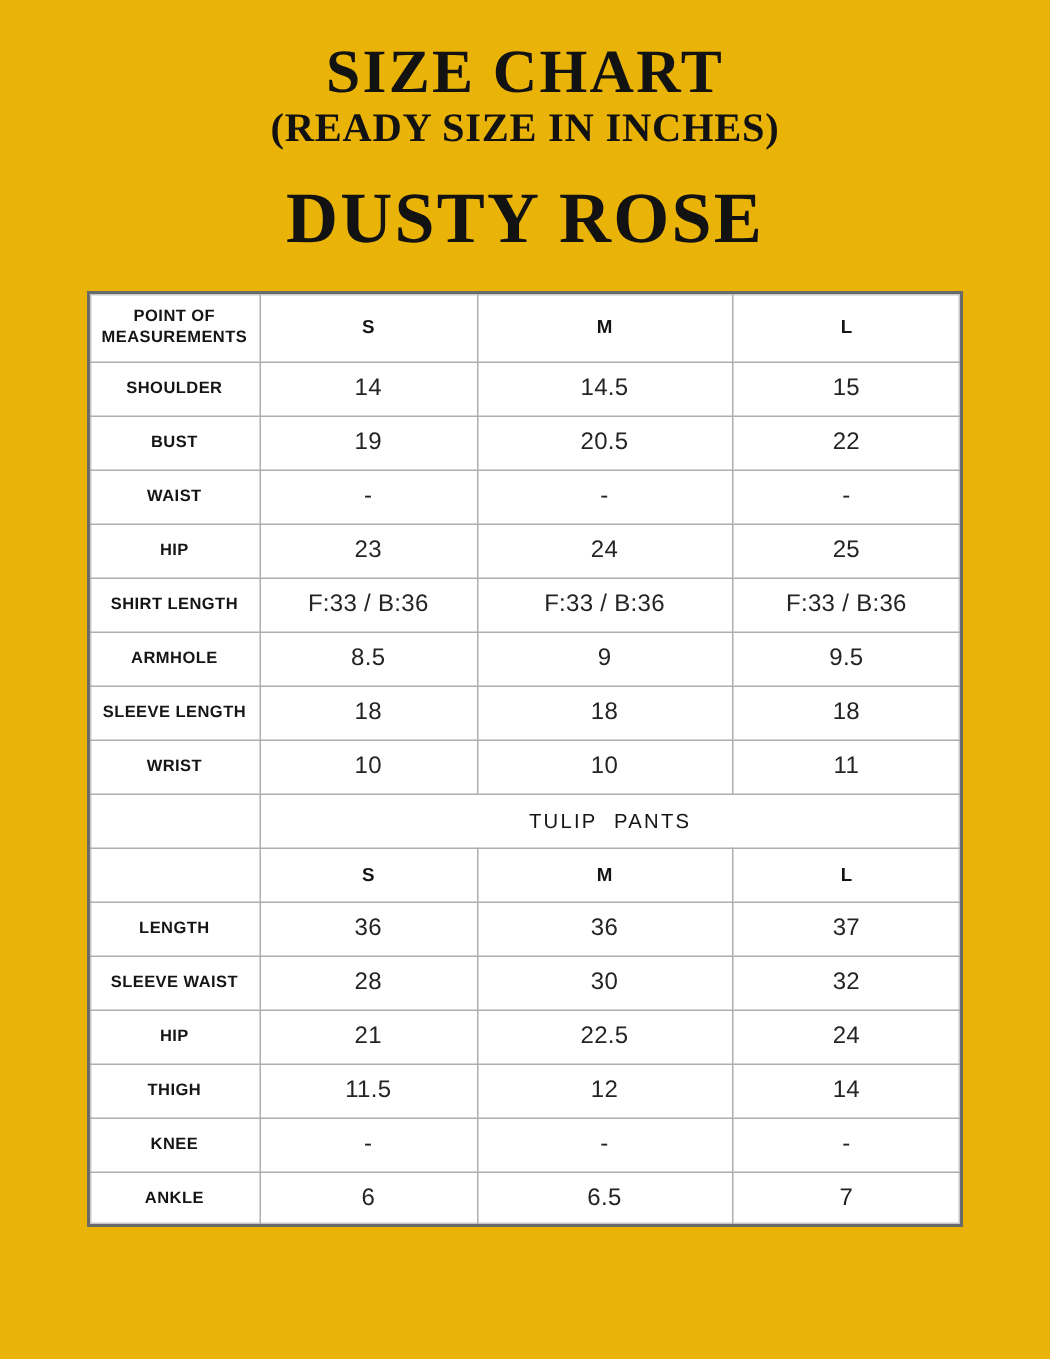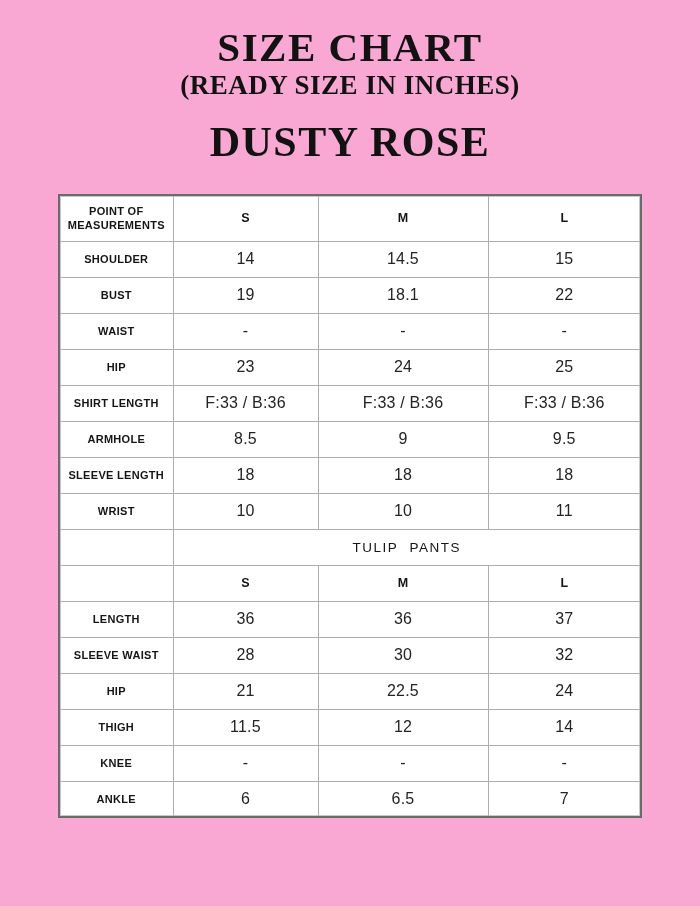--- a/index.html
+++ b/index.html
@@ -1,21 +1,21 @@
 <!DOCTYPE html>
 <html><head>
 <meta charset="utf-8">
 <style>
   * { margin: 0; padding: 0; box-sizing: border-box; }
   html, body { background: #ffffff; }
   .page {
     position: relative;
     width: 700px;
     height: 906px;
-    background: #f9a8d4;
+    background: #eab308;
     font-family: "Liberation Sans", sans-serif;
     color: #1a1a1a;
     overflow: hidden;
   }
   .title-block {
     padding-top: 27px;
     text-align: center;
     font-family: "Liberation Serif", serif;
     color: #121212;
   }
@@ -26,21 +26,21 @@
     line-height: 1.0;
   }
   .sub-title {
     font-size: 27px;
     font-weight: 700;
     letter-spacing: 0.5px;
     line-height: 1.1;
     margin-top: 3px;
   }
   .product-title {
-    font-size: 42px;
+    font-size: 48px;
     font-weight: 700;
     letter-spacing: 1.5px;
     margin-top: 17px;
   }
   table.size-table {
     position: absolute;
     left: 58px;
     top: 194px;
     width: 584px;
     border-collapse: collapse;
@@ -115,21 +115,21 @@
 
       <tr>
         <td class="lbl">SHOULDER</td>
         <td class="val">14</td>
         <td class="val">14.5</td>
         <td class="val">15</td>
       </tr>
       <tr>
         <td class="lbl">BUST</td>
         <td class="val">19</td>
-        <td class="val">18.1</td>
+        <td class="val">20.5</td>
         <td class="val">22</td>
       </tr>
       <tr>
         <td class="lbl">WAIST</td>
         <td class="val">-</td>
         <td class="val">-</td>
         <td class="val">-</td>
       </tr>
       <tr>
         <td class="lbl">HIP</td>

